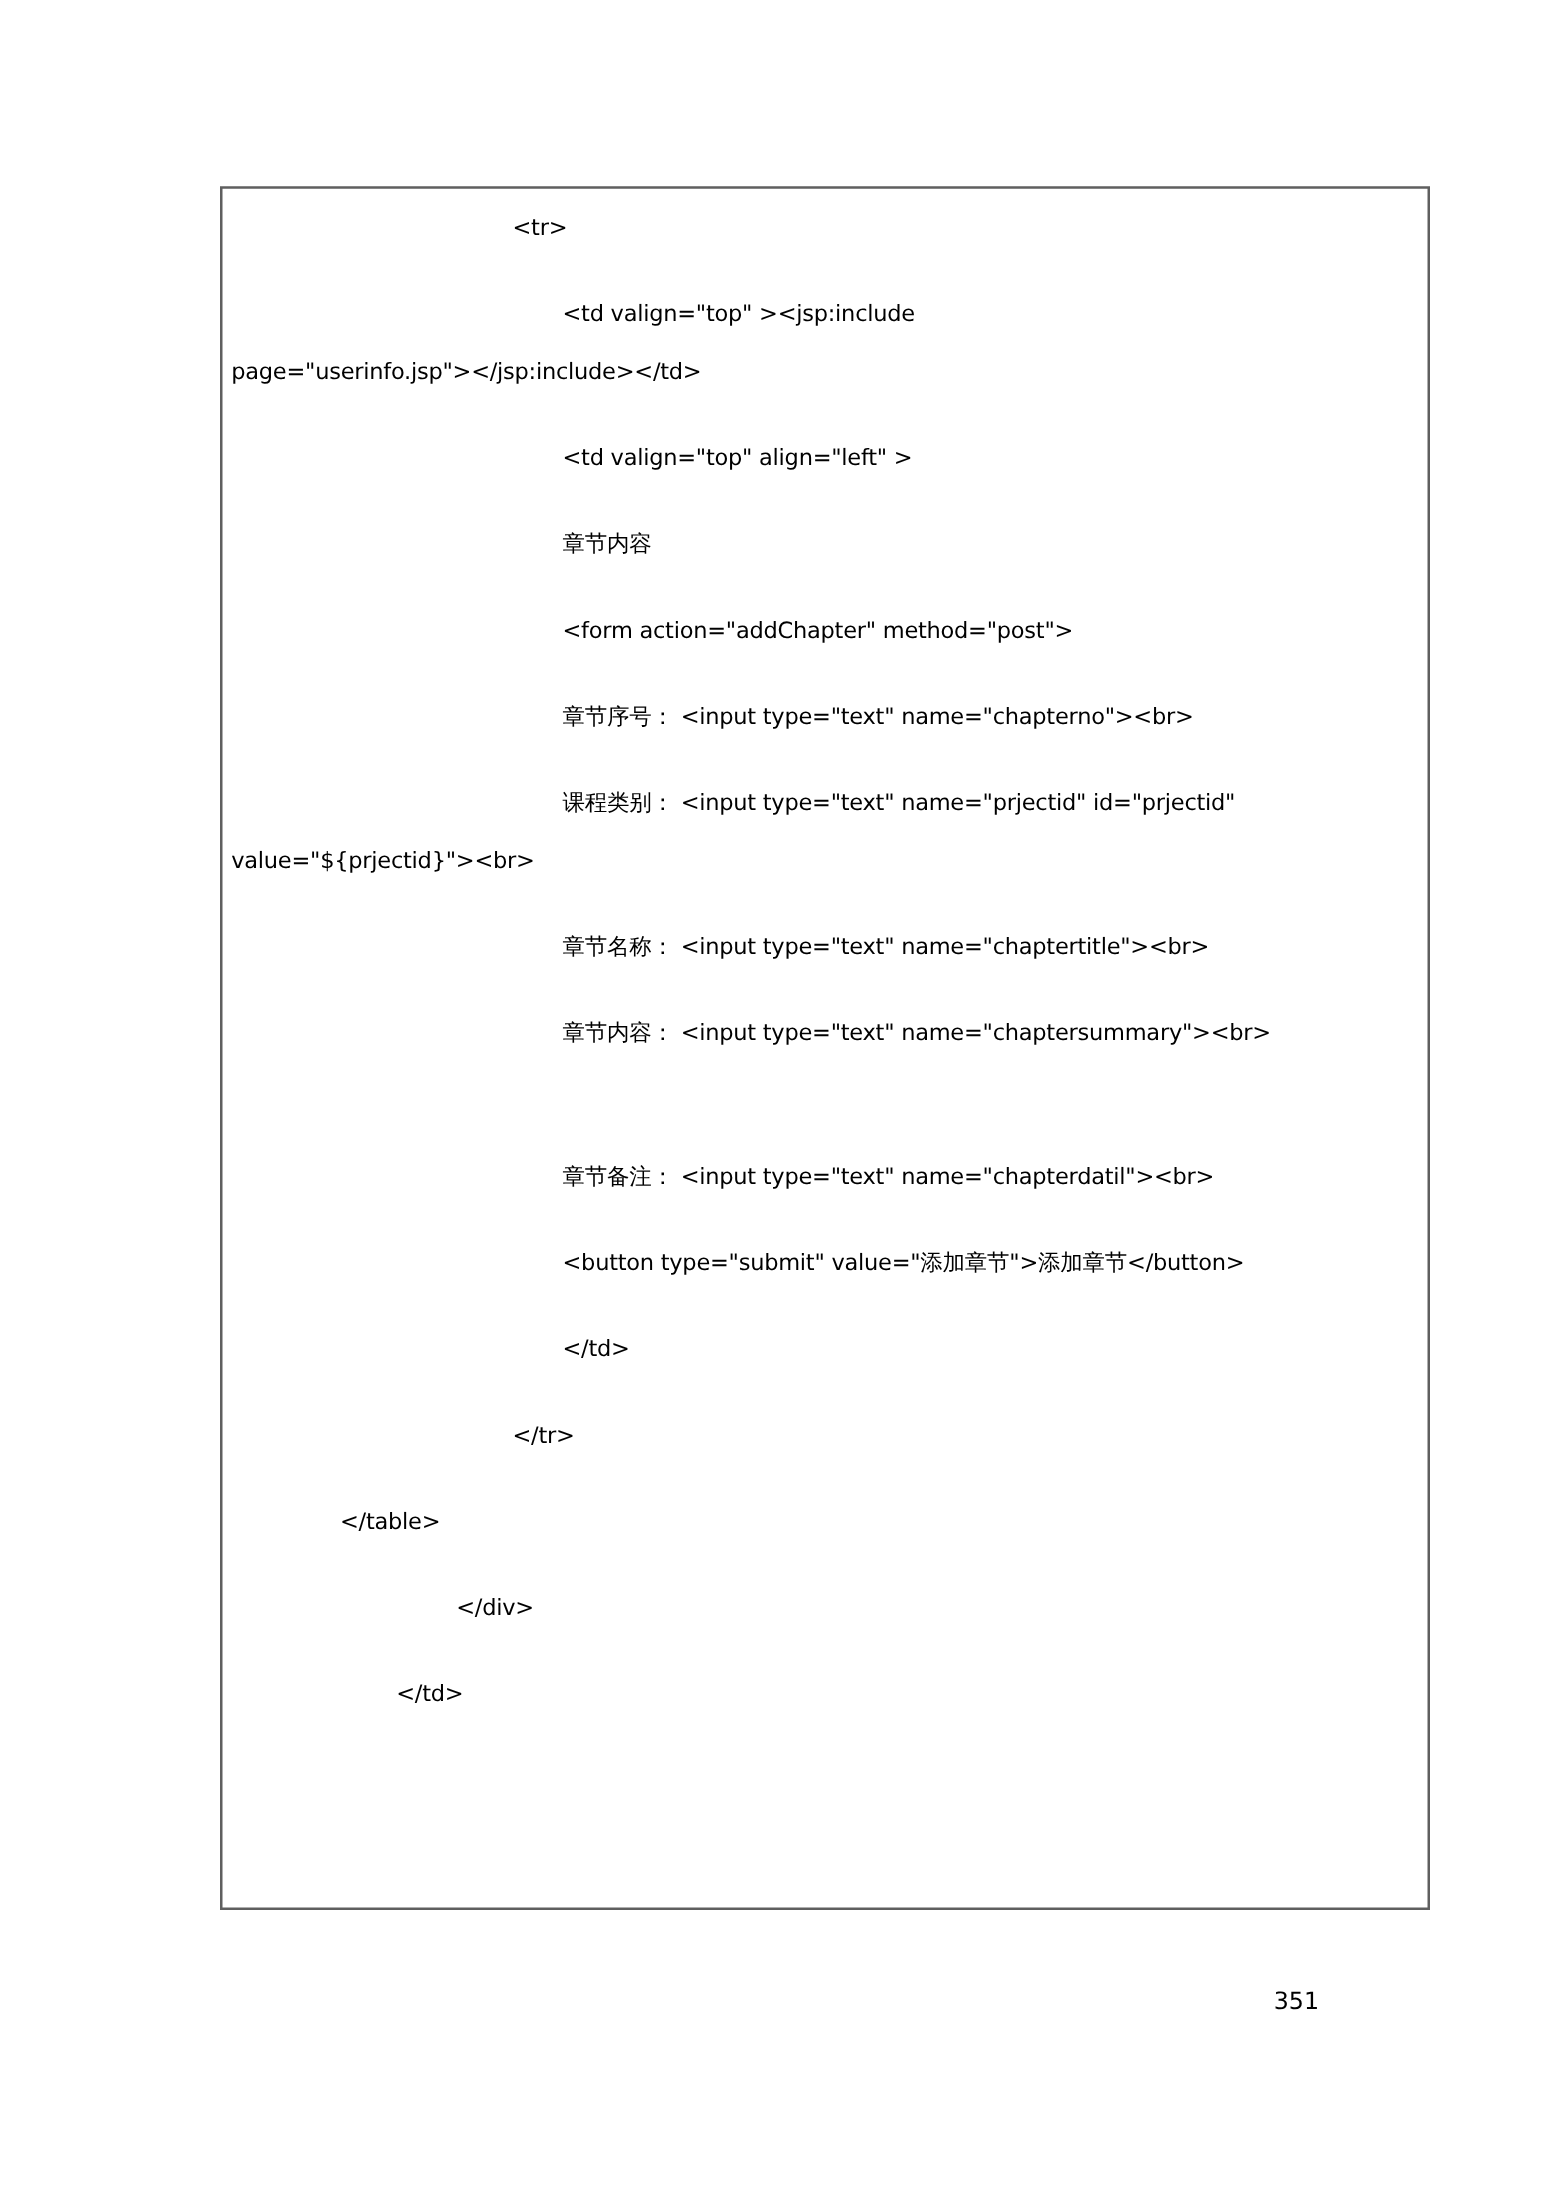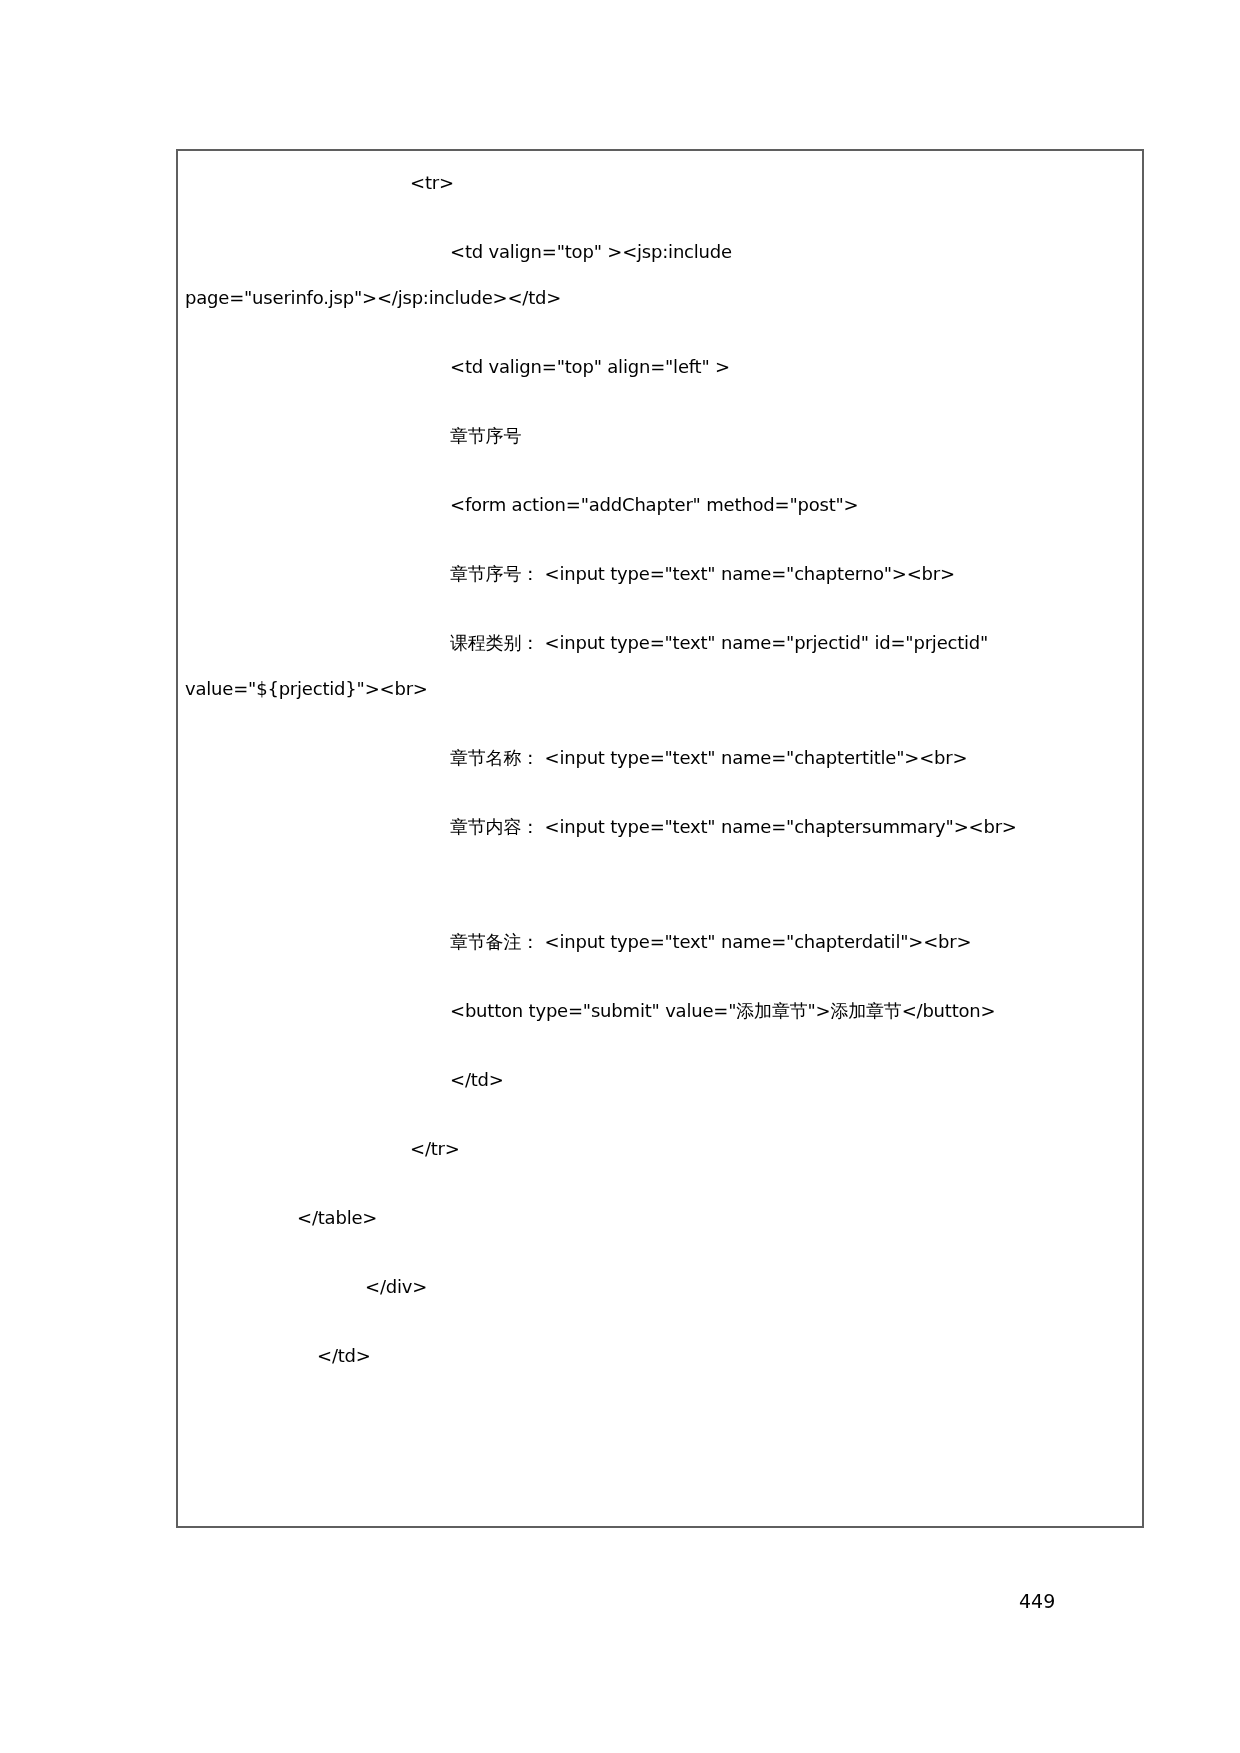--- a/index.html
+++ b/index.html
@@ -28,51 +28,51 @@
     white-space:nowrap;
     line-height:46px;
     margin:0 0 23px 0;
     font-size:18px;
     letter-spacing:-0.2px;
   }
   .tight{margin-bottom:0;}
   .i-main{padding-left:272px;}
   .i-cont{padding-left:7px;}
   .i-tr{padding-left:232px;}
-  .i-table{padding-left:119px;}
+  .i-table{padding-left:94px;}
   .i-divc{padding-left:187px;}
   .i-tdc{padding-left:139px;}
   .spacer{height:46px;margin:0;}
   .page-number{
     position:absolute;
     left:1019px;
     top:1589px;
     font-size:19px;
     line-height:24px;
   }
 </style>
 </head>
 <body>
 
 <div class="page" style="--bg: #ffffff; --fg: #000000; --border: #5f5f5f;">
   <div class="code-box">
       <div class="line i-tr">&lt;tr&gt;</div>
       <div class="line i-main tight">&lt;td valign="top" &gt;&lt;jsp:include</div>
       <div class="line i-cont">page="userinfo.jsp"&gt;&lt;/jsp:include&gt;&lt;/td&gt;</div>
       <div class="line i-main">&lt;td valign="top" align="left" &gt;</div>
-      <div class="line i-main">章节序号</div>
+      <div class="line i-main">章节内容</div>
       <div class="line i-main">&lt;form action="addChapter" method="post"&gt;</div>
       <div class="line i-main">章节序号： &lt;input type="text" name="chapterno"&gt;&lt;br&gt;</div>
       <div class="line i-main tight">课程类别： &lt;input type="text" name="prjectid" id="prjectid"</div>
       <div class="line i-cont">value="${prjectid}"&gt;&lt;br&gt;</div>
       <div class="line i-main">章节名称： &lt;input type="text" name="chaptertitle"&gt;&lt;br&gt;</div>
       <div class="line i-main">章节内容： &lt;input type="text" name="chaptersummary"&gt;&lt;br&gt;</div>
       <div class="spacer"></div>
       <div class="line i-main">章节备注： &lt;input type="text" name="chapterdatil"&gt;&lt;br&gt;</div>
       <div class="line i-main">&lt;button type="submit" value="添加章节"&gt;添加章节&lt;/button&gt;</div>
       <div class="line i-main">&lt;/td&gt;</div>
       <div class="line i-tr">&lt;/tr&gt;</div>
       <div class="line i-table">&lt;/table&gt;</div>
       <div class="line i-divc">&lt;/div&gt;</div>
       <div class="line i-tdc">&lt;/td&gt;</div>
     </div>
-  <div class="page-number">449</div>
+  <div class="page-number">351</div>
 </div>
 
 </body></html>

